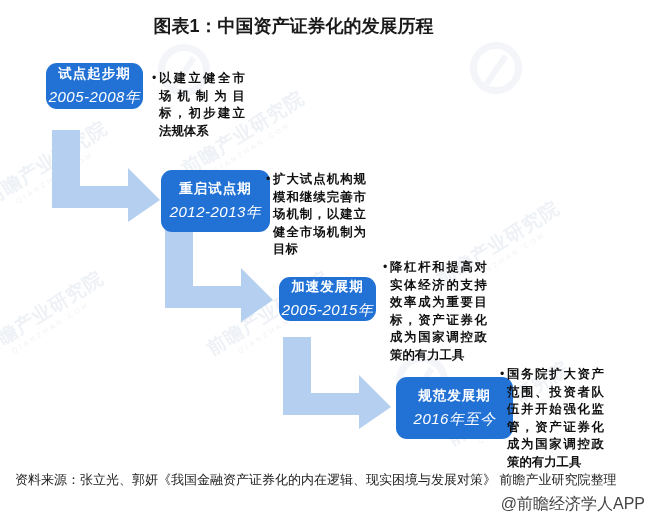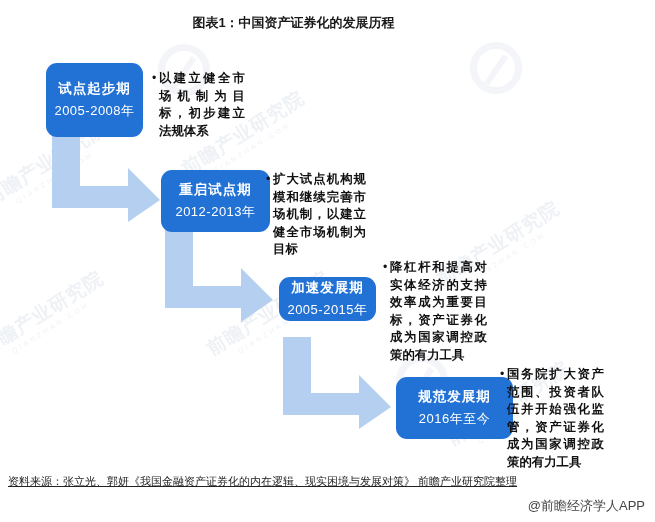--- a/index.html
+++ b/index.html
@@ -59,21 +59,21 @@
     transform-origin: center;
   }
 
   
   .title {
     position: absolute;
     top: 14px;
     left: 0;
     width: 587px;
     text-align: center;
-    font-size: 13px;
+    font-size: 18px;
     font-weight: bold;
     color: #1a1a1a;
     z-index: 5;
   }
 
   
   .stage-box {
     position: absolute;
     background: #2272D6;
     border-radius: 11px;
@@ -87,24 +87,25 @@
     box-sizing: border-box;
   }
   .stage-name {
     font-size: 13.5px;
     font-weight: bold;
     line-height: 1.1;
     letter-spacing: 1px;
     margin-bottom: 7px;
   }
   .stage-years {
-    font-size: 13px;
+    font-size: 15px;
     font-weight: normal;
     line-height: 1.1;
     letter-spacing: 0.5px;
+    font-style: italic;
   }
 
   
   .bullet {
     position: absolute;
     font-size: 12.4px;
     line-height: 1.42;
     color: #111111;
     z-index: 4;
     box-sizing: border-box;
@@ -123,33 +124,32 @@
 
   
   .arrow {
     position: absolute;
     z-index: 2;
   }
 
   
   .source {
     position: absolute;
-    left: 8px;
+    left: 15px;
     bottom: 33px;
-    font-size: 11px;
+    font-size: 13px;
     color: #222222;
     z-index: 5;
     white-space: nowrap;
-    text-decoration: underline;
   }
   .app-tag {
     position: absolute;
     right: 10px;
     bottom: 7px;
-    font-size: 13px;
+    font-size: 16px;
     color: #444444;
     z-index: 5;
   }
 </style>
 </head>
 <body>
 
 <div class="wm-layer">
   <div class="wm" style="left:-22px; top:150px;">
     <span>前瞻产业研究院</span>
@@ -187,21 +187,21 @@
 </svg>
 
 <svg class="arrow" style="left:165px; top:230px;" width="108" height="92" viewBox="0 0 108 92">
   <path d="M0,0 L28,0 L28,56 L76,56 L76,38 L108,70 L76,92 L76,78 L0,78 Z" fill="#B4CFF0"></path>
 </svg>
 
 <svg class="arrow" style="left:283px; top:337px;" width="108" height="92" viewBox="0 0 108 92">
   <path d="M0,0 L28,0 L28,56 L76,56 L76,38 L108,70 L76,92 L76,78 L0,78 Z" fill="#B4CFF0"></path>
 </svg>
 
-<div class="stage-box" style="left:46px; top:63px; width:97px; height:74px;">
+<div class="stage-box" style="left:46px; top:63px; width:97px; height:46px;">
   <div class="stage-name">试点起步期</div>
   <div class="stage-years">2005-2008年</div>
 </div>
 <div class="bullet" style="left:152px; top:70px; width:93px;">
   <span class="dot">•</span>
   <span class="btext">以建立健全市场机制为目标，初步建立法规体系</span>
 </div>
 
 <div class="stage-box" style="left:161px; top:170px; width:109px; height:62px;">
   <div class="stage-name">重启试点期</div>

